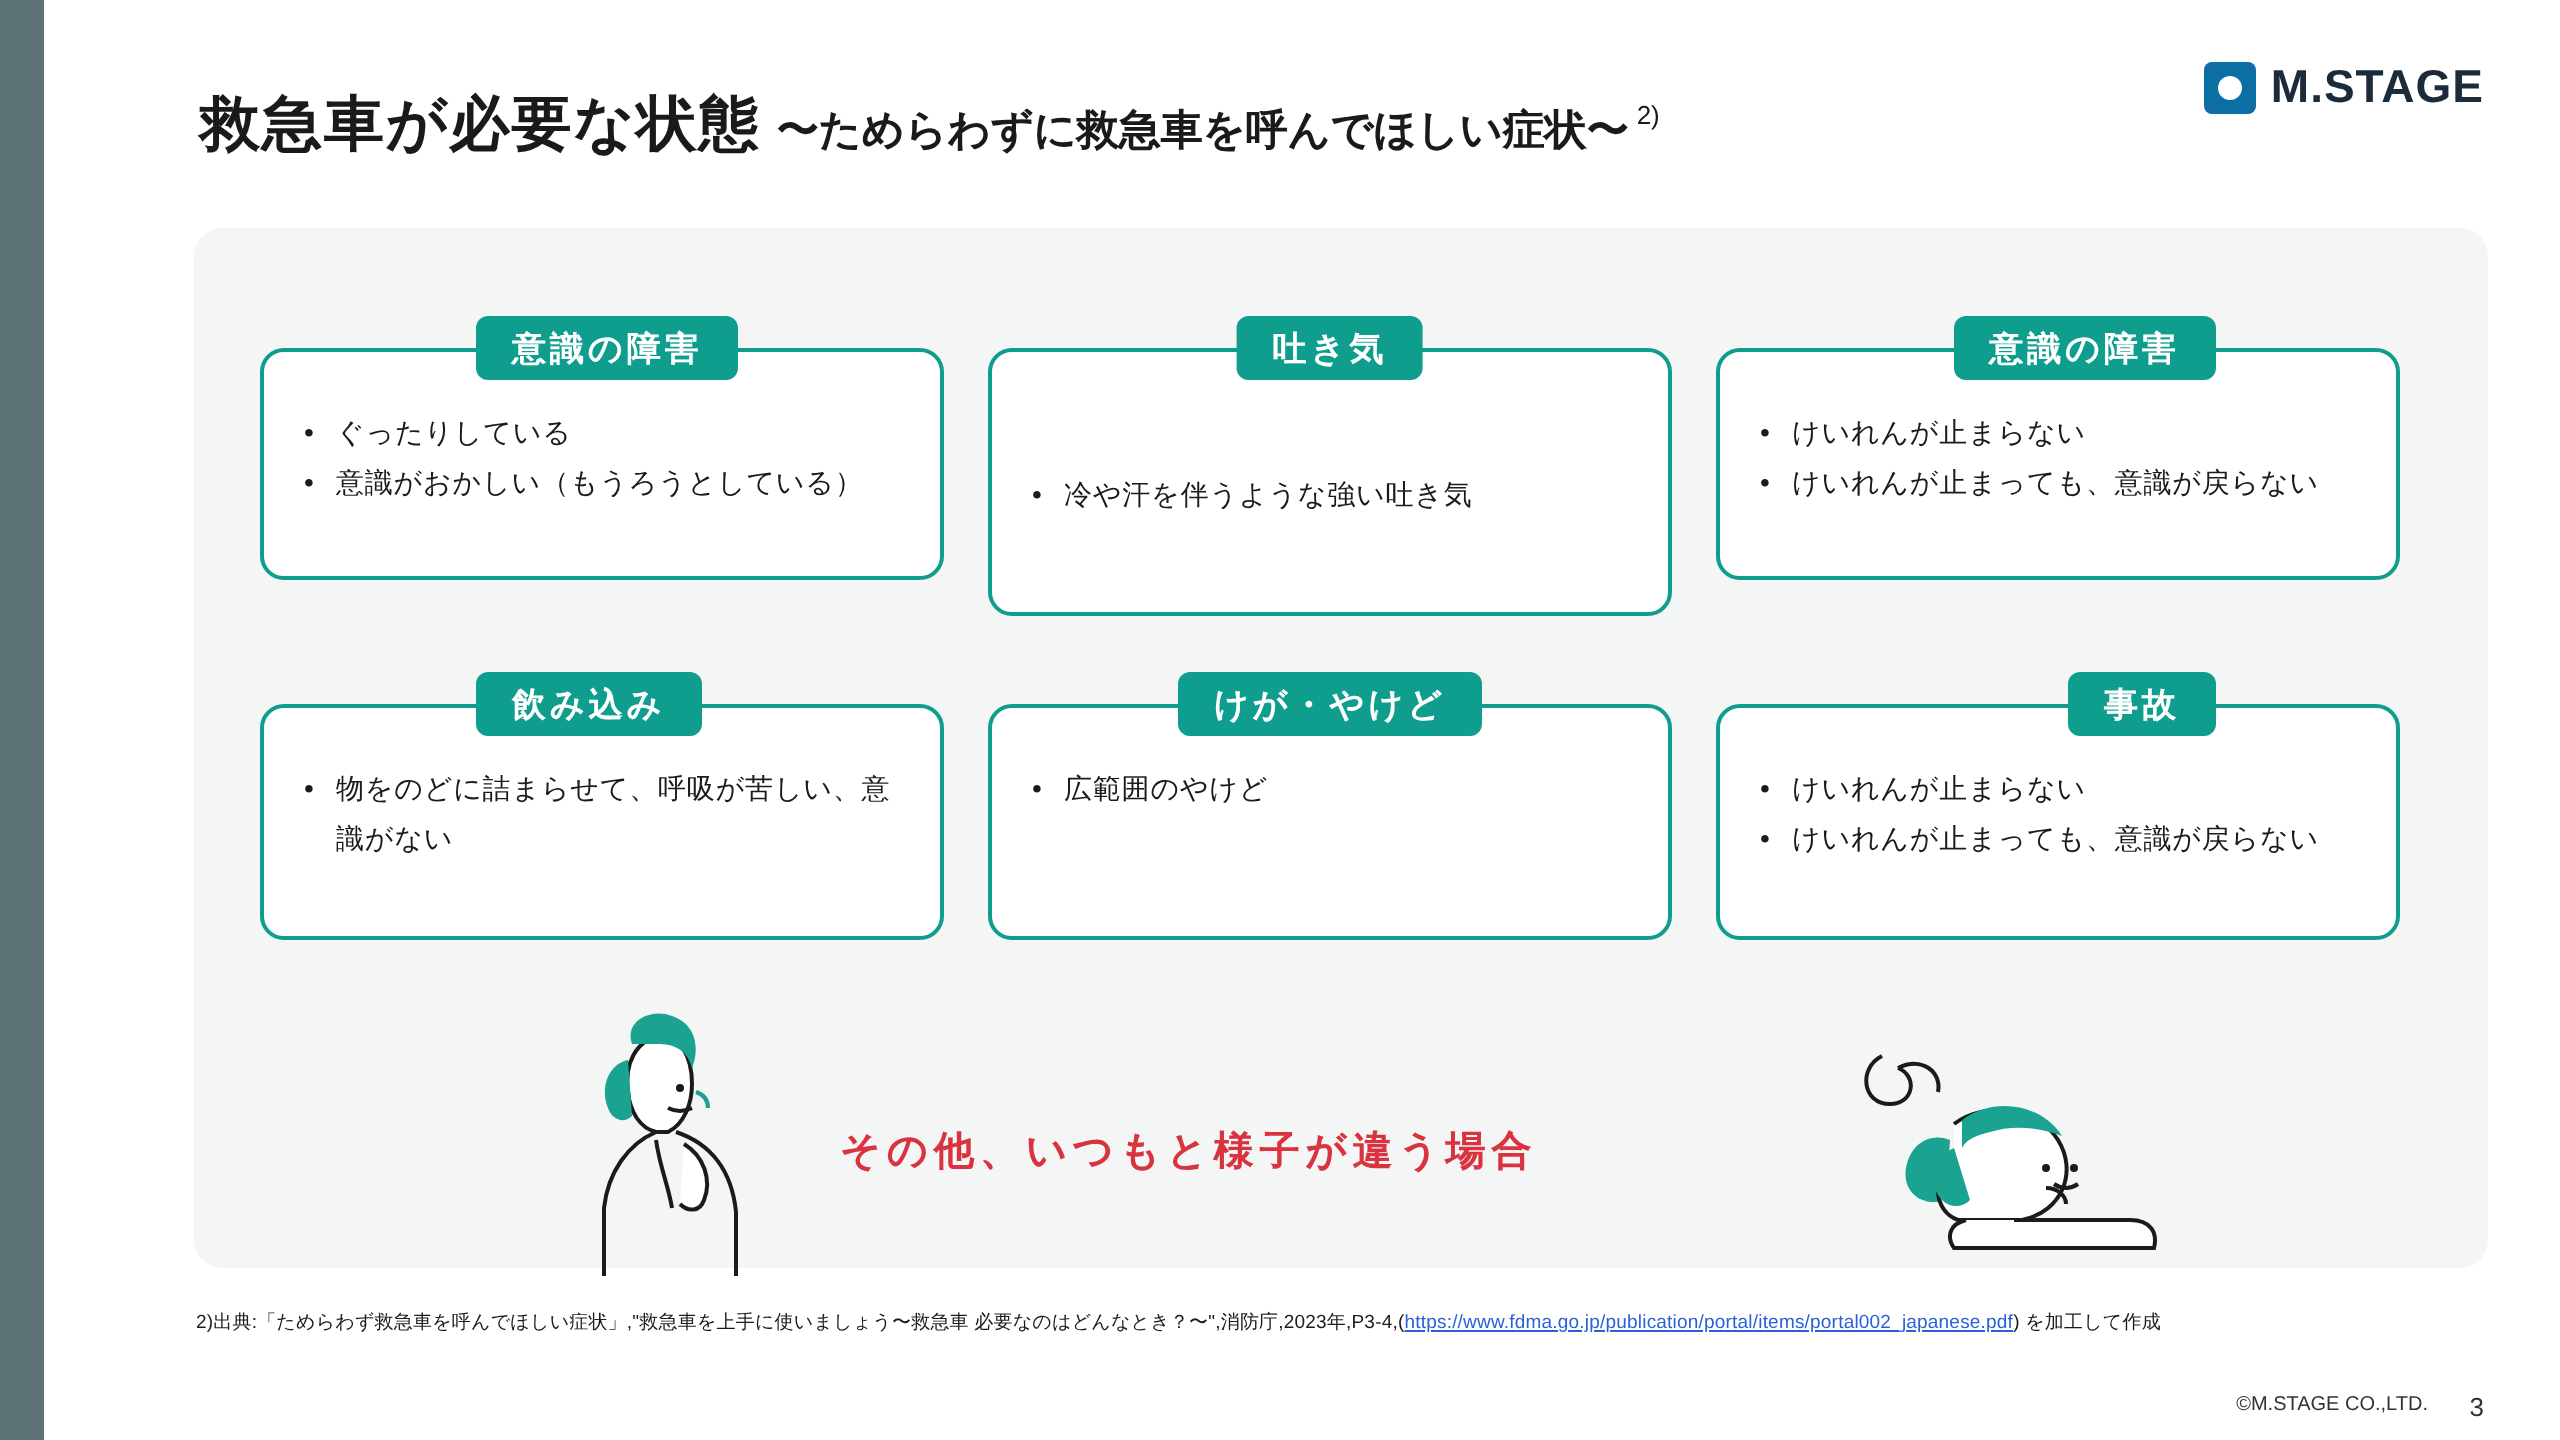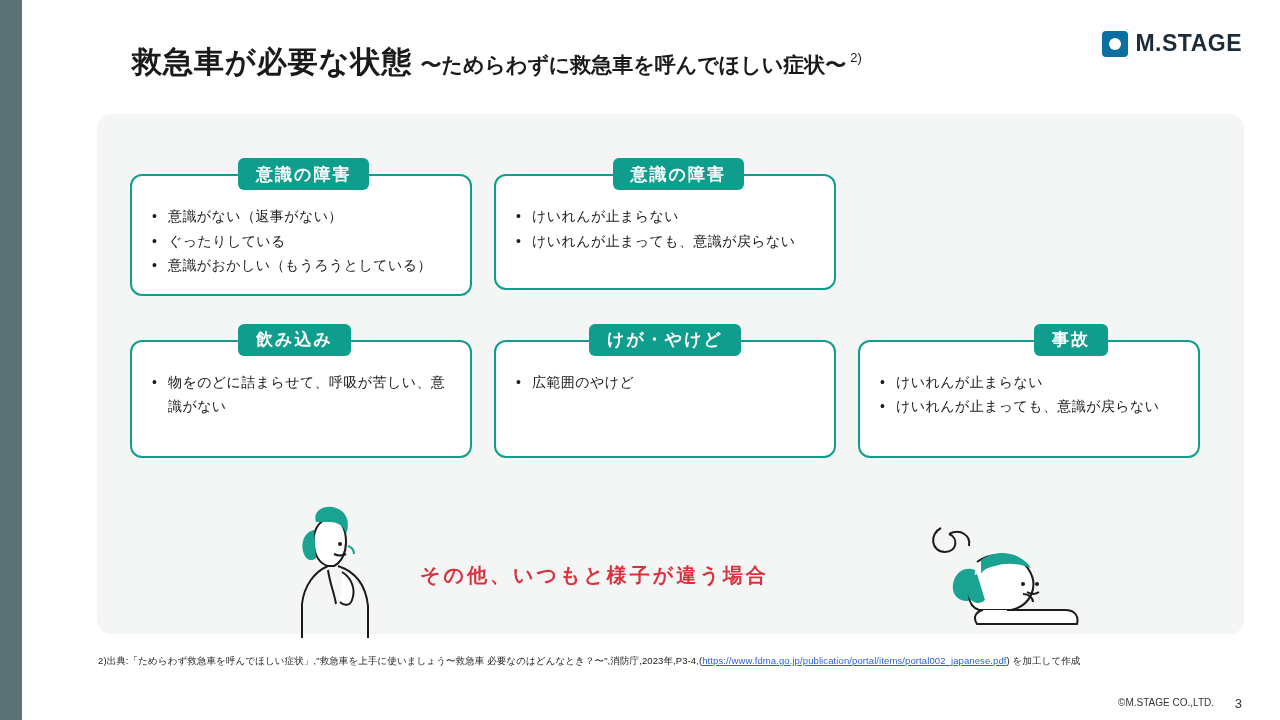--- a/index.html
+++ b/index.html
@@ -62,21 +62,20 @@
     top: 42px;
     display: flex;
     align-items: baseline;
     white-space: nowrap;
   }
   .title-main {
     font-size: 30px;
     font-weight: bold;
     color: #1a1a1a;
     letter-spacing: 1px;
-    margin-left: 32px;
   }
   .title-sub {
     font-size: 21px;
     font-weight: bold;
     color: #1a1a1a;
     margin-left: 8px;
   }
   .title-sup {
     font-size: 13px;
     color: #1a1a1a;
@@ -236,27 +235,34 @@
   <div class="panel"></div>
 
   <div class="cards">
 
     <div class="card-row">
 
       <div class="card">
         <div class="card-header hdr-left">意識の障害</div>
         <div class="card-body">
           <ul class="items">
-            <li>意識がない（返事がない）</li>
             <li>ぐったりしている</li>
             <li>意識がおかしい（もうろうとしている）</li>
           </ul>
         </div>
       </div>
 
+      <div class="card">
+        <div class="card-header hdr-center">吐き気</div>
+        <div class="card-body">
+          <ul class="items center-v">
+            <li>冷や汗を伴うような強い吐き気</li>
+          </ul>
+        </div>
+      </div>
 
       <div class="card">
         <div class="card-header hdr-right">意識の障害</div>
         <div class="card-body">
           <ul class="items">
             <li>けいれんが止まらない</li>
             <li>けいれんが止まっても、意識が戻らない</li>
           </ul>
         </div>
       </div>

